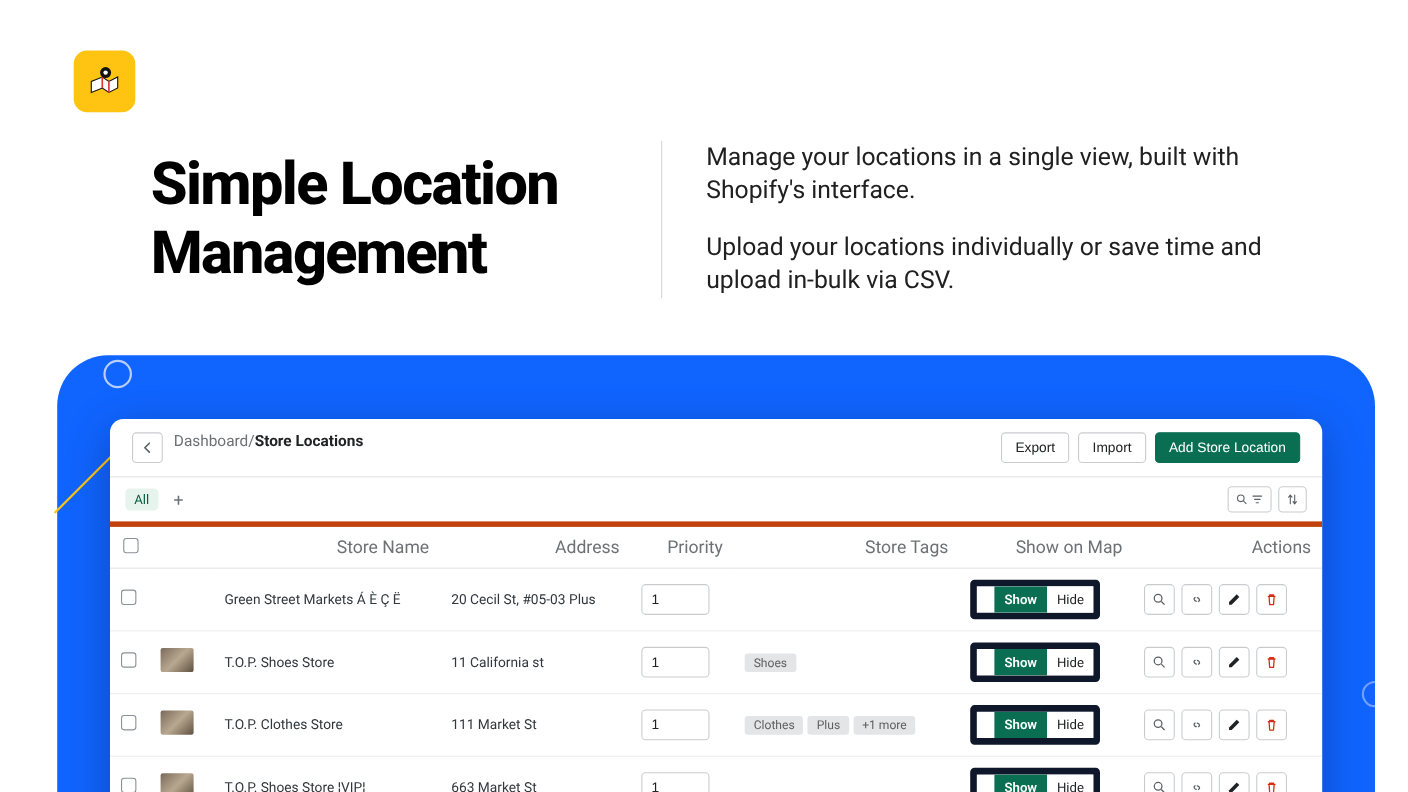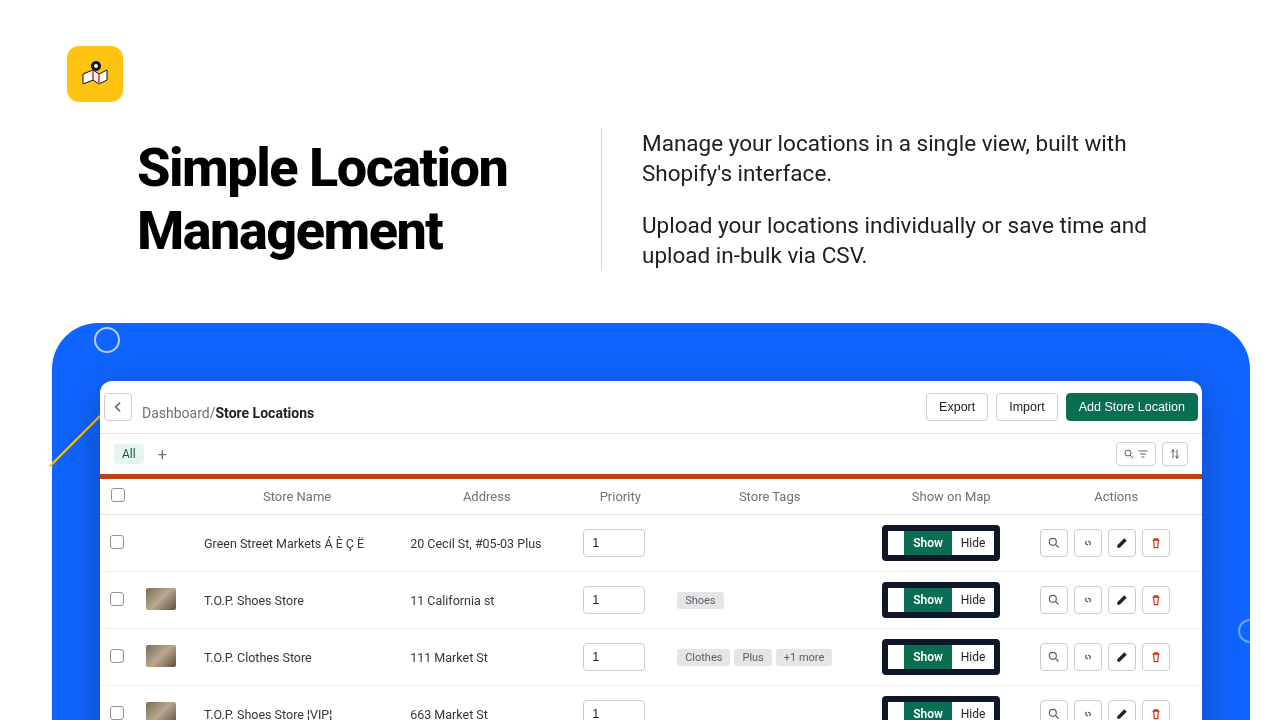--- a/index.html
+++ b/index.html
@@ -97,22 +97,22 @@
   background: #fff;
   border-radius: 12px;
   box-shadow: 0 10px 40px rgba(0,0,0,0.25);
   overflow: hidden;
   font-size: 12.5px;
   color: #202223;
 }
 
 .app-header {
   display: flex;
-  align-items: flex-end;
-  padding: 12px 4px;
+  align-items: flex-start;
+  padding: 12px 20px;
   border-bottom: 1px solid #e1e3e5;
   gap: 10px;
 }
 .back-btn {
   width: 28px; height: 28px;
   border: 1px solid #c9cccf;
   border-radius: 4px;
   display: flex; align-items: center; justify-content: center;
   background: #fff;
 }
@@ -154,22 +154,22 @@
   border: 1px solid #c9cccf;
   background: #fff;
   border-radius: 4px;
   padding: 4px 6px;
   display: flex; align-items: center; gap: 2px;
   height: 24px;
 }
 
 table.loc-table { width: 100%; border-collapse: collapse; }
 .loc-table thead th {
-  text-align: center;
-  font-size: 13px;
+  text-align: right;
+  font-size: 16px;
   font-weight: 400;
   color: #6d7175;
   padding: 9px 10px;
   border-bottom: 1px solid #e1e3e5;
 }
 .loc-table tbody td {
   padding: 10px 10px;
   border-bottom: 1px solid #edeeef;
   vertical-align: middle;
   font-size: 12.5px;

